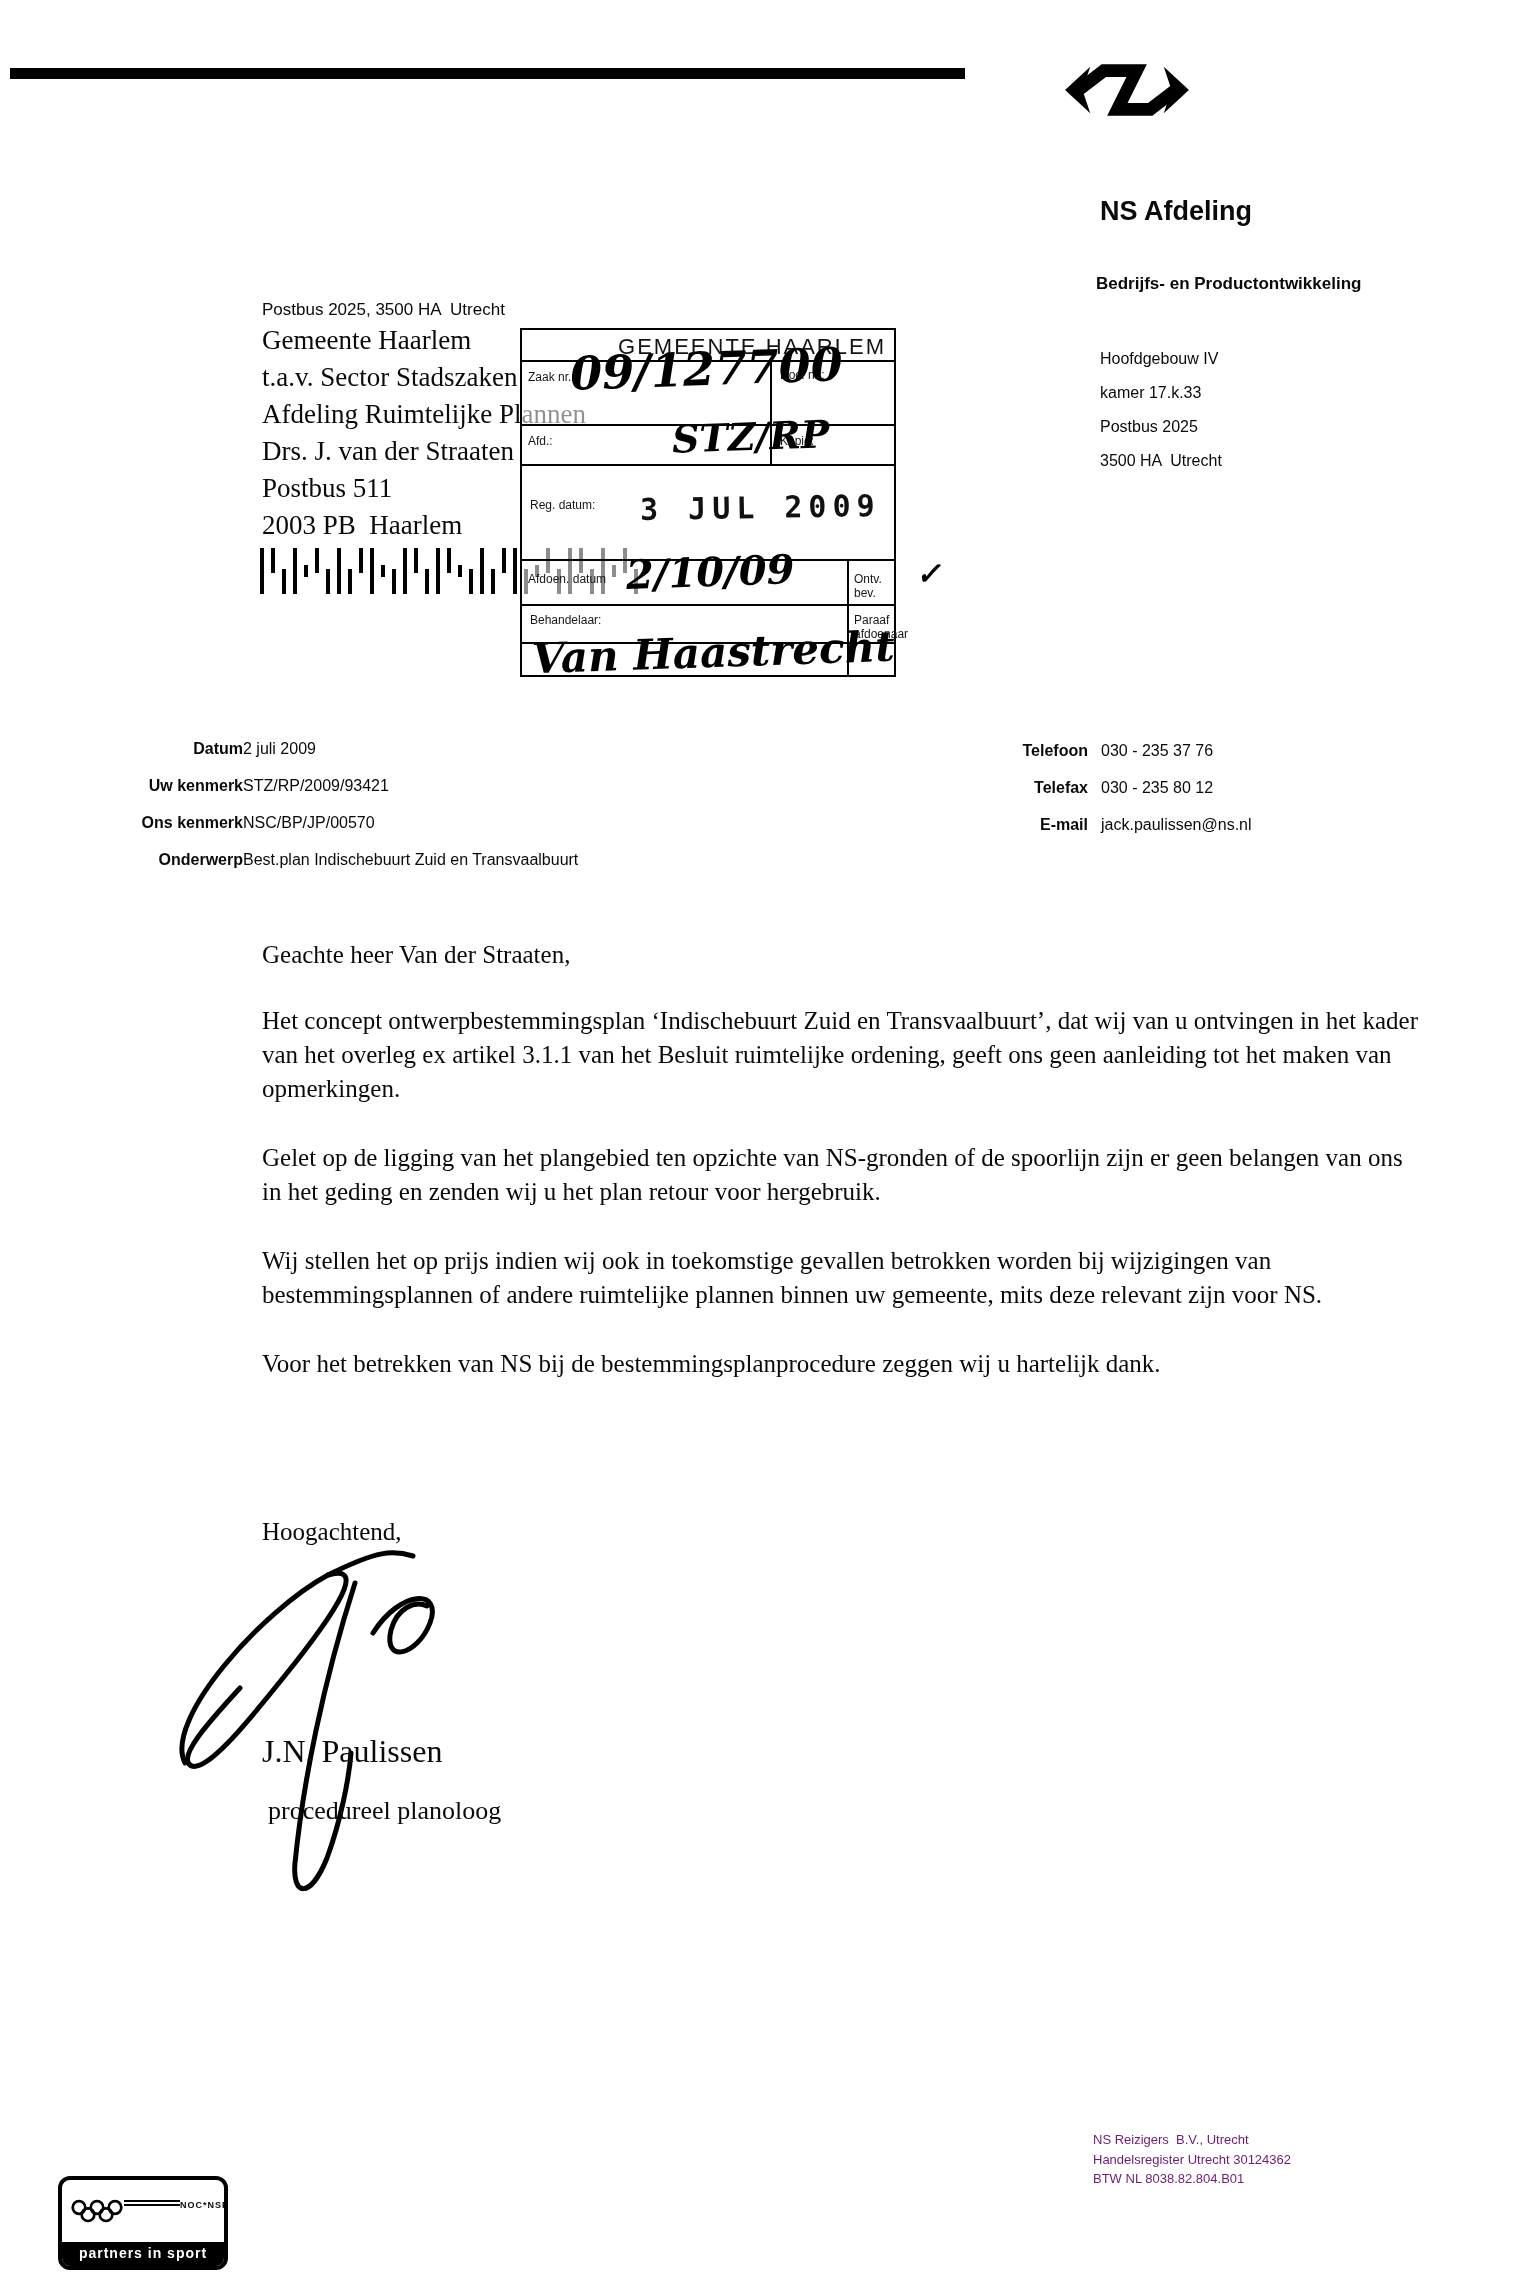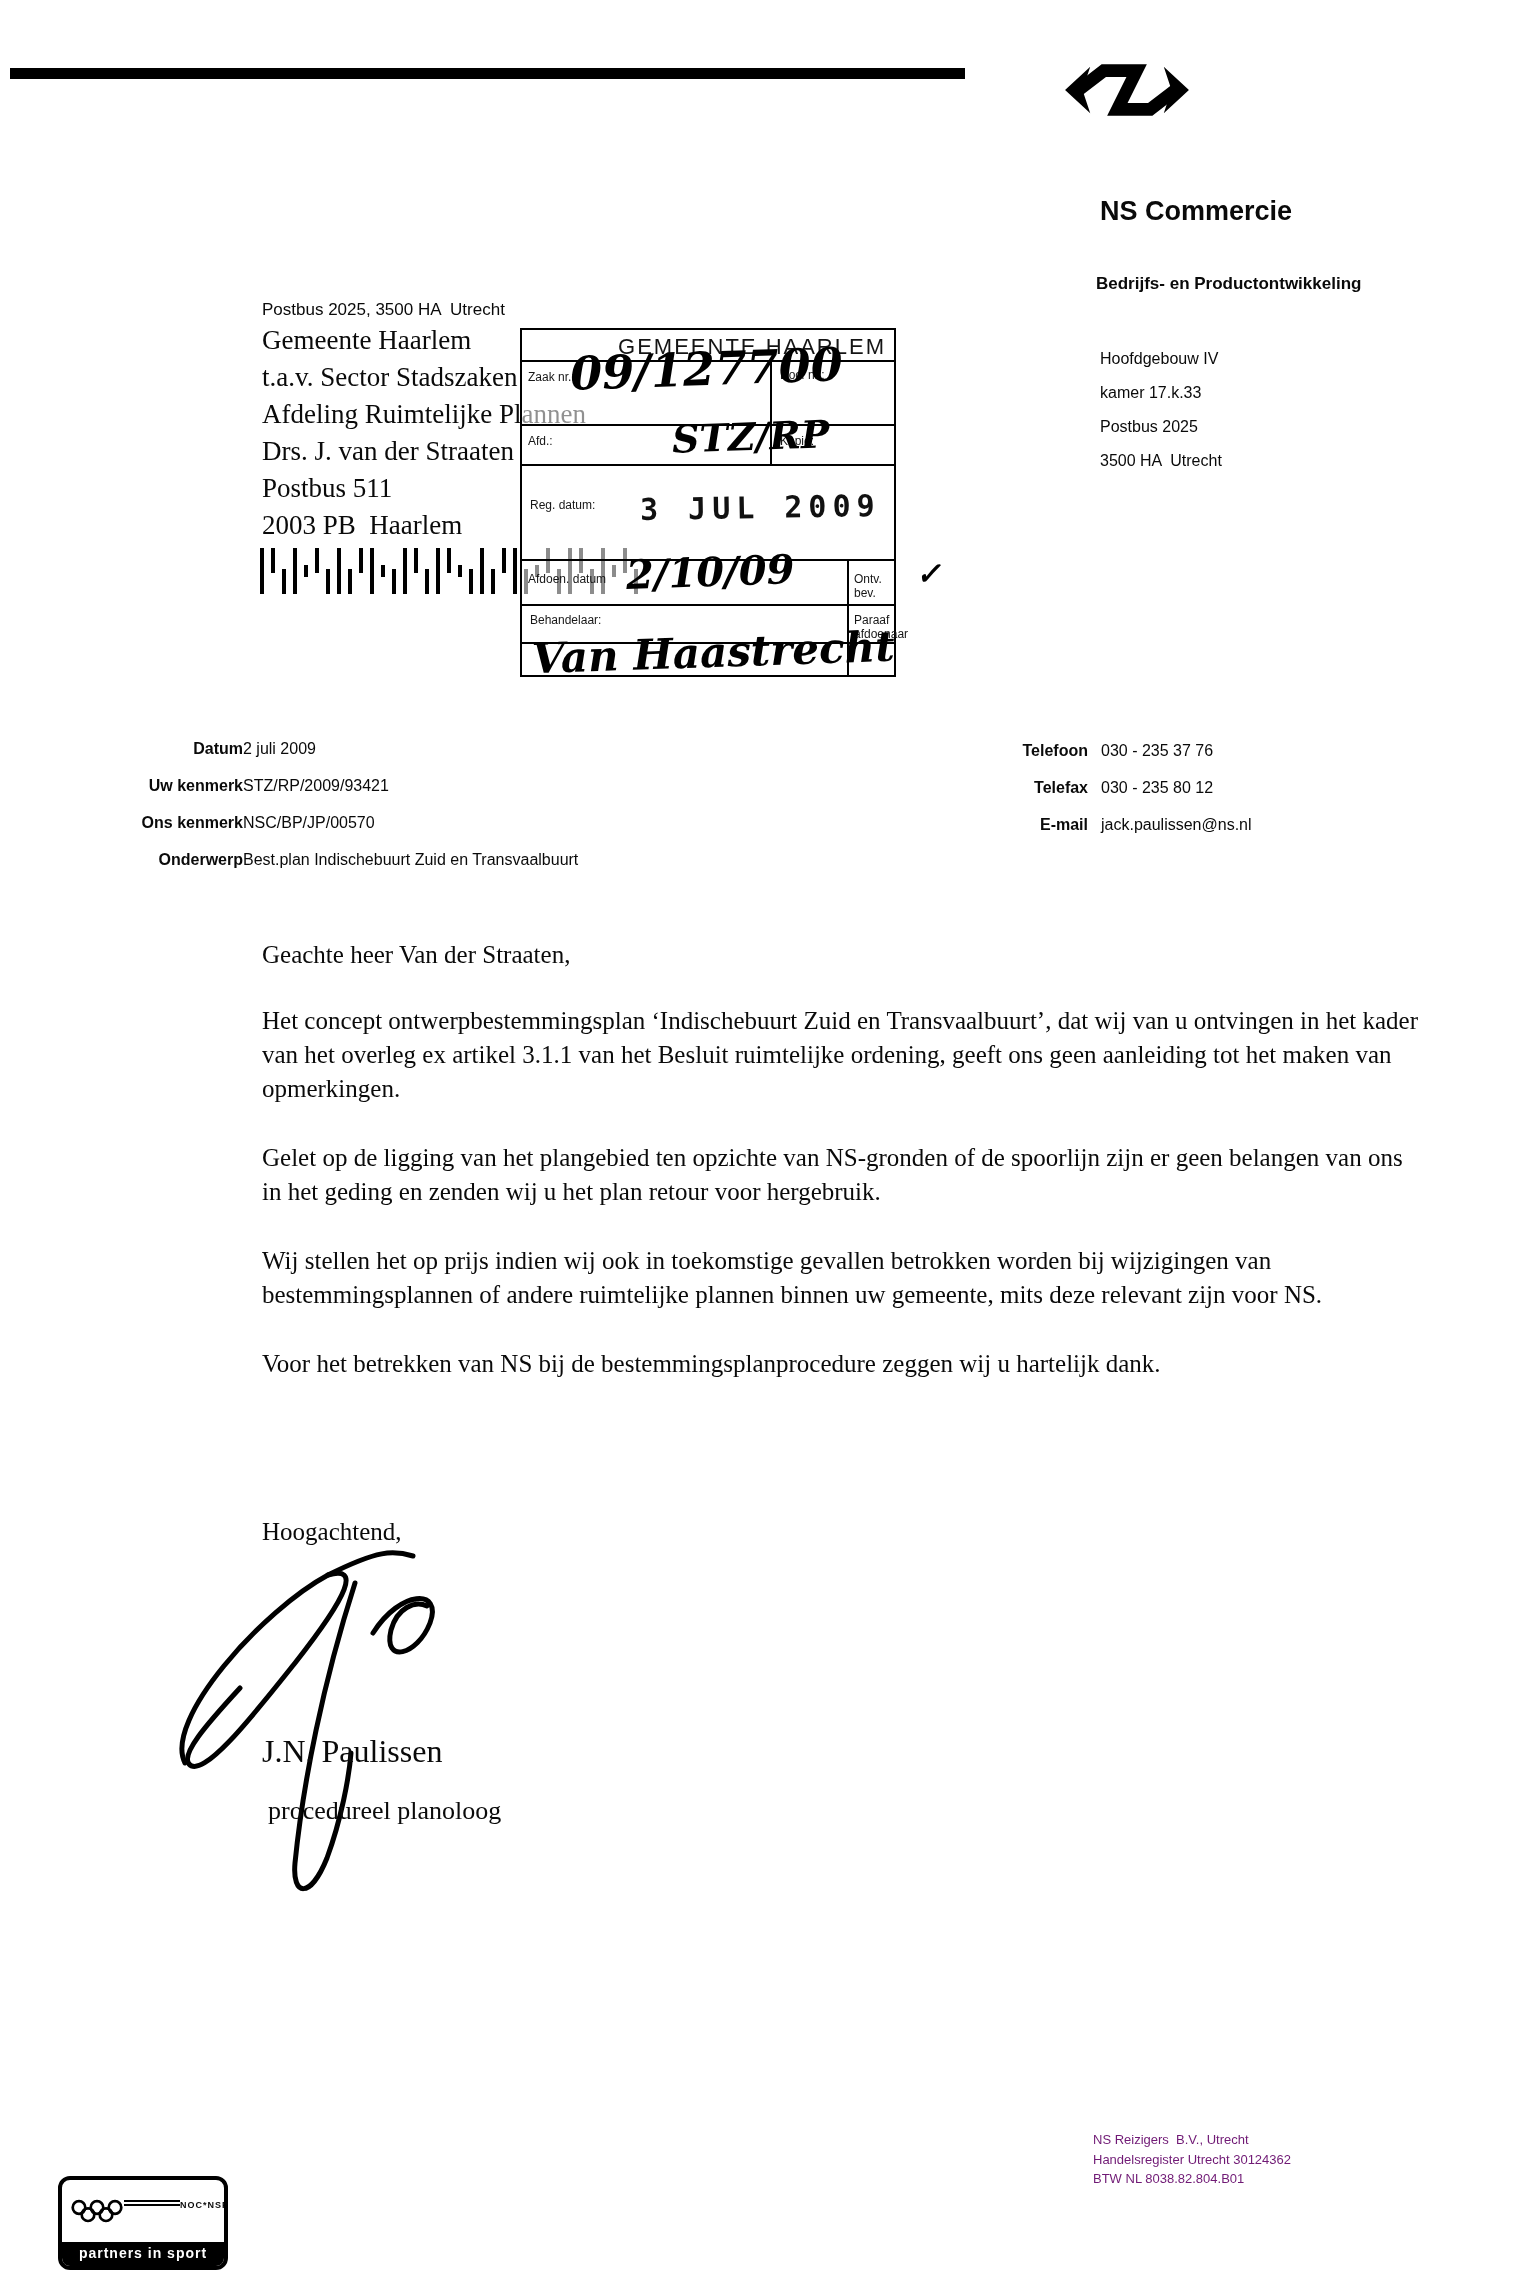--- a/index.html
+++ b/index.html
@@ -75,21 +75,21 @@
 <div class="page">
 
   <div class="abs topbar"></div>
 
   <svg class="abs ns-logo-top" width="128" height="60" viewBox="0 0 132 62">
     <polyline points="16,31 42,11 76,11 56,51 90,51 116,31" fill="none" stroke="#000" stroke-width="13"></polyline>
     <polygon points="2,31 28,7 20,31 28,55" fill="#000"></polygon>
     <polygon points="130,31 104,7 112,31 104,55" fill="#000"></polygon>
   </svg>
 
-  <div class="abs dept">NS Commercie</div>
+  <div class="abs dept">NS Afdeling</div>
   <div class="abs unit">Bedrijfs- en Productontwikkeling</div>
 
   <div class="abs loc">
     <div>Hoofdgebouw IV</div>
     <div>kamer 17.k.33</div>
     <div>Postbus 2025</div>
     <div class="pre">3500 HA  Utrecht</div>
   </div>
 
   <div class="abs return pre">Postbus 2025, 3500 HA  Utrecht</div>

